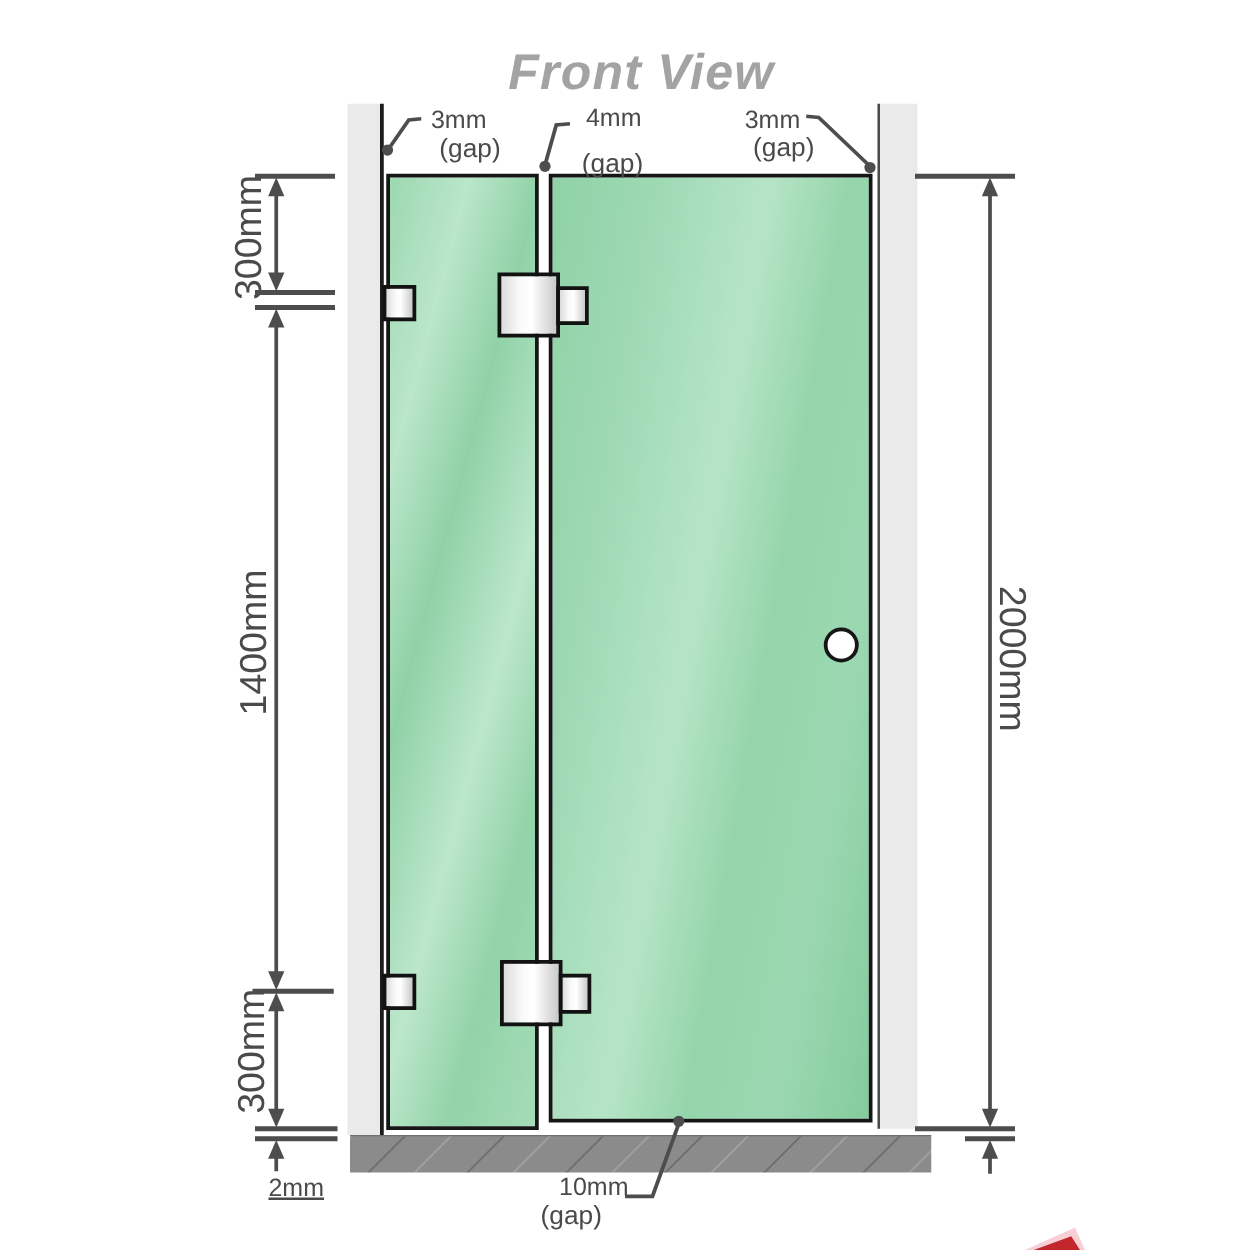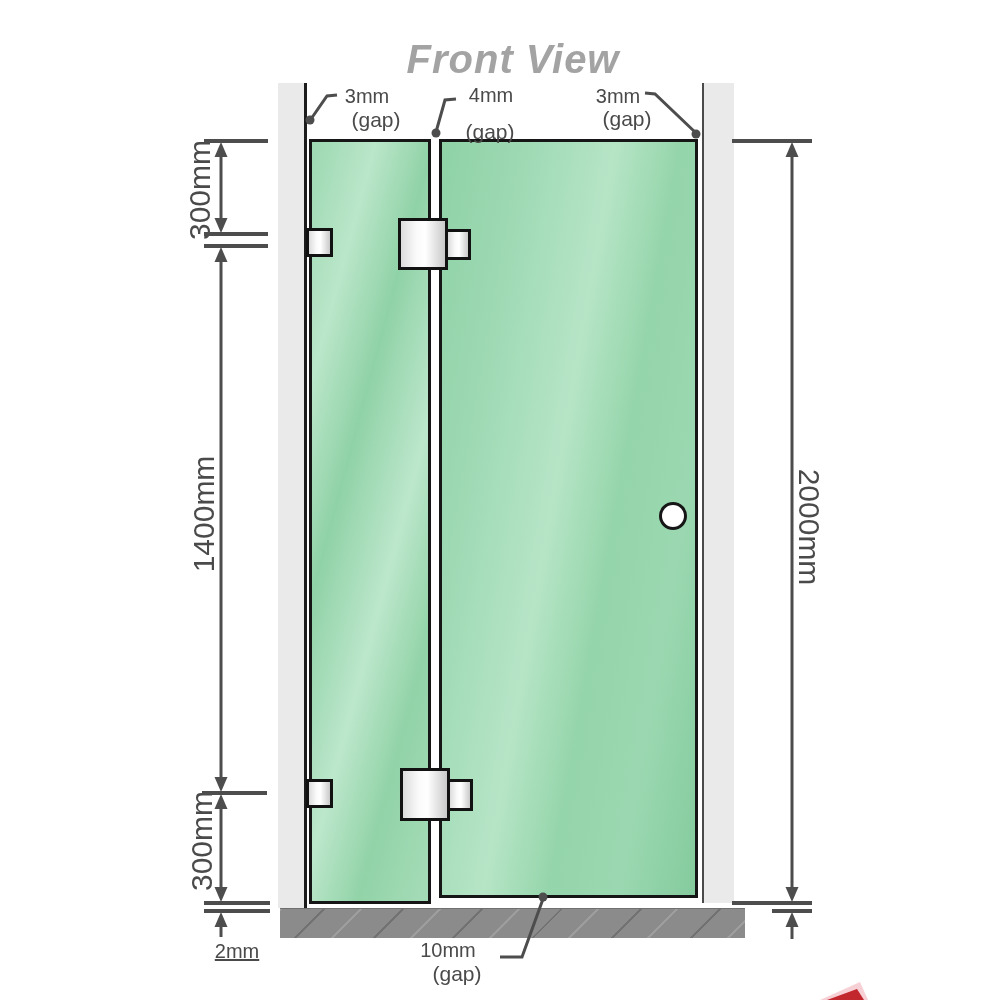--- a/index.html
+++ b/index.html
@@ -63,21 +63,21 @@
   #lbl-gap-left-u{left:376px;top:119px;}
   #lbl-gap-mid-v{left:491px;top:95px;}
   #lbl-gap-mid-u{left:490px;top:131px;}
   #lbl-gap-right-v{left:618px;top:96px;}
   #lbl-gap-right-u{left:627px;top:118px;}
   #lbl-h-top{left:200px;top:190px;font-size:30px;}
   #lbl-h-mid{left:204px;top:514px;font-size:30px;}
   #lbl-h-bottom{left:202px;top:841px;font-size:30px;}
   #lbl-total{left:809px;top:527px;font-size:30px;}
   #lbl-floor-gap{left:237px;top:951px;text-decoration:underline;}
-  #lbl-door-gap-v{left:448px;top:950px;}
+  #lbl-door-gap-v{left:475px;top:950px;}
   #lbl-door-gap-u{left:457px;top:973px;}
   
   #dims{left:0;top:0;width:1000px;height:1000px;z-index:5;pointer-events:none;}
 </style>
 </head>
 <body>
 
 <div id="stage">
 
   <div class="abs" id="title">Front View</div>

